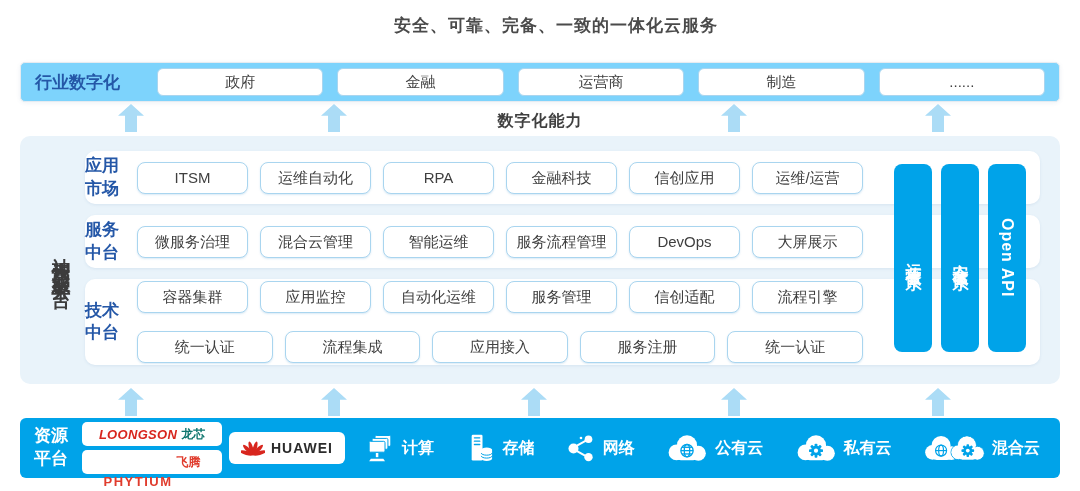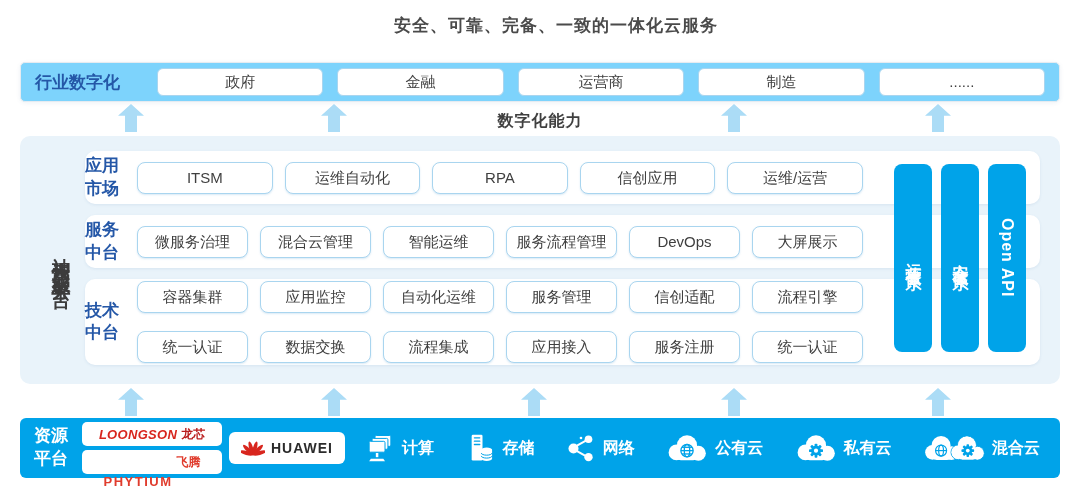--- a/index.html
+++ b/index.html
@@ -52,21 +52,21 @@
 
   
   .resource-bar{position:absolute;left:20px;top:418px;width:1040px;height:60px;box-sizing:border-box;
         background:#00a3e9;border-radius:6px;display:flex;align-items:center;padding:0 14px;}
   .r-label{width:36px;flex:none;font-size:17px;font-weight:bold;color:#fff;line-height:1.35;
         word-break:break-all;}
   .vendor-col{flex:none;width:140px;margin-left:12px;display:flex;flex-direction:column;gap:4px;}
   .chip{height:24px;background:#fff;border-radius:5px;display:flex;align-items:center;
         justify-content:center;gap:4px;}
   .loongson-latin{font-size:13px;font-weight:900;font-style:italic;color:#d8261e;letter-spacing:.3px;}
-  .loongson-cn{font-size:12px;font-weight:bold;color:#b91c1c;}
+  .loongson-cn{font-size:12px;font-weight:bold;color:#0f766e;}
   .phytium-latin{font-size:13px;font-weight:bold;color:#e03c2d;letter-spacing:1.5px;margin-top:39px;}
   .phytium-cn{font-size:12px;font-weight:bold;color:#e03c2d;}
   .huawei-chip{flex:none;height:32px;margin-left:7px;padding:0 12px;background:#fff;border-radius:6px;
         display:flex;align-items:center;gap:6px;}
   .huawei-text{font-size:14px;font-weight:bold;color:#2b2b2b;letter-spacing:1px;}
   .r-items{flex:1;display:flex;align-items:center;justify-content:space-between;
         padding-left:20px;padding-right:6px;}
   .r-item{display:flex;align-items:center;gap:7px;}
   .r-item-label{font-size:16px;font-weight:bold;color:#fff;}
 </style>
@@ -94,20 +94,21 @@
 
   <div class="panel">
     <div class="side-label">神州云鼎云服务平台</div>
 
     <div class="prow prow1">
       <span class="plabel">应用市场</span>
       <div class="pboxes">
         <div class="pbox">ITSM</div>
         <div class="pbox">运维自动化</div>
         <div class="pbox">RPA</div>
+        <div class="pbox">金融科技</div>
         <div class="pbox">信创应用</div>
         <div class="pbox">运维/运营</div>
       </div>
     </div>
 
     <div class="prow prow2">
       <span class="plabel">服务中台</span>
       <div class="pboxes">
         <div class="pbox">微服务治理</div>
         <div class="pbox">混合云管理</div>
@@ -124,21 +125,20 @@
         <div class="pboxes">
           <div class="pbox">容器集群</div>
           <div class="pbox">应用监控</div>
           <div class="pbox">自动化运维</div>
           <div class="pbox">服务管理</div>
           <div class="pbox">信创适配</div>
           <div class="pbox">流程引擎</div>
         </div>
         <div class="pboxes">
           <div class="pbox">统一认证</div>
-          <div class="pbox">数据交换</div>
           <div class="pbox">流程集成</div>
           <div class="pbox">应用接入</div>
           <div class="pbox">服务注册</div>
           <div class="pbox">统一认证</div>
         </div>
       </div>
     </div>
 
     <div class="pillar pillar-1">运营体系</div>
     <div class="pillar pillar-2">安全体系</div>

